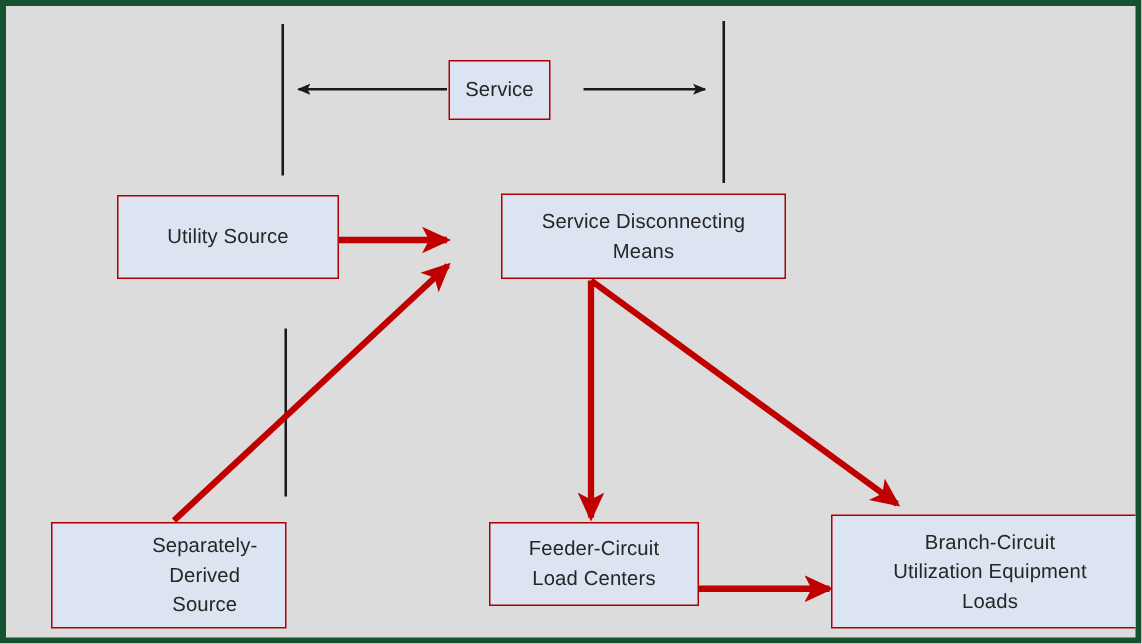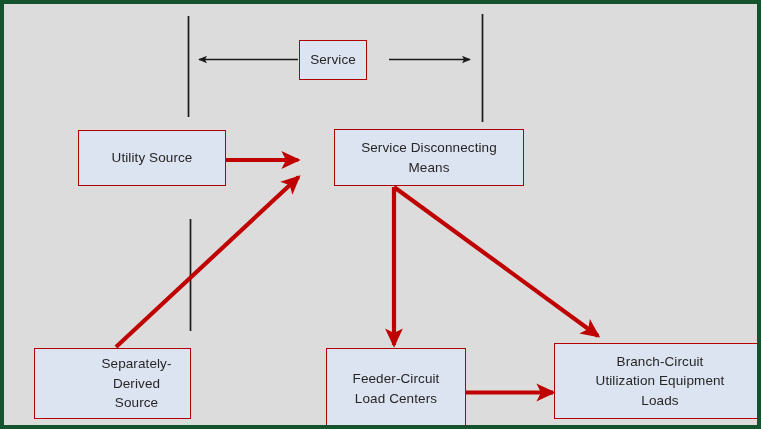--- a/index.html
+++ b/index.html
@@ -41,21 +41,21 @@
   }
   .node-label {
     display: block;
     padding: 0 6px;
     white-space: pre-line;
   }
   #node-service { left: 295px; top: 36px; width: 68px; height: 40px; }
   #node-utility-source { left: 38px; top: 126px; width: 148px; height: 56px; margin-left: 36px; }
   #node-service-disconnecting-means { left: 297px; top: 125px; width: 190px; height: 57px; margin-left: 33px; }
   #node-separately-derived-source { left: 30px; top: 344px; width: 157px; height: 71px; padding-left: 48px; }
-  #node-feeder-circuit-load-centers { left: 322px; top: 344px; width: 140px; height: 82px; }
+  #node-feeder-circuit-load-centers { left: 322px; top: 344px; width: 140px; height: 56px; }
   #node-branch-circuit-loads { left: 550px; top: 339px; width: 212px; height: 76px; }
 </style>
 </head>
 <body>
 
 <div id="canvas">
 
   <svg id="svg-layer" viewBox="0 0 761 429" xmlns="http://www.w3.org/2000/svg">
     <defs>
       <marker id="red-arrowhead" viewBox="0 0 10 10" refX="8.6" refY="5" markerWidth="4.6" markerHeight="4.6" orient="auto-start-reverse">

